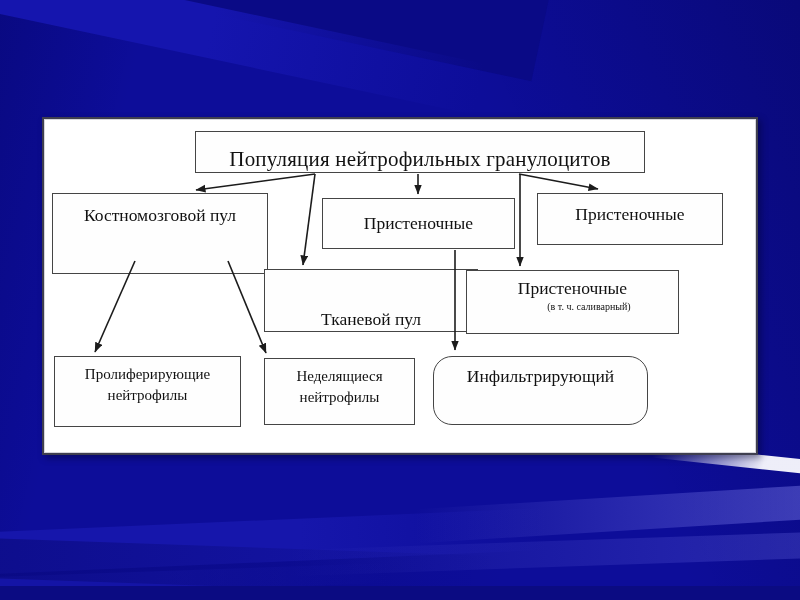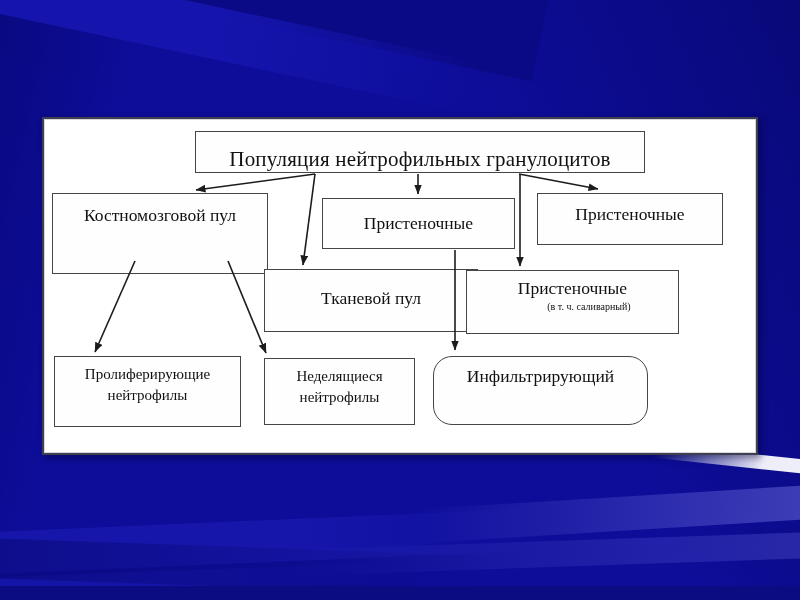--- a/index.html
+++ b/index.html
@@ -36,21 +36,21 @@
   }
   .node{
     position:absolute;background:#fefefe;border:1.6px solid #454545;
     display:flex;flex-direction:column;align-items:center;
     color:#111;text-align:center;box-sizing:border-box;line-height:1.25;
   }
   .n-root {left:195px;top:131px;width:450px;height:42px;justify-content:flex-end;font-size:21px;letter-spacing:0.2px;}
   .n-bone {left:52px; top:193px;width:216px;height:81px;padding-top:11px;font-size:17.5px;}
   .n-circ {left:322px;top:198px;width:193px;height:51px;justify-content:center;font-size:17.5px;}
   .n-pari {left:537px;top:193px;width:186px;height:52px;padding-top:10px;font-size:17.5px;}
-  .n-tiss {left:264px;top:269px;width:214px;height:63px;padding-top:18px;font-size:17.5px;}
+  .n-tiss {left:264px;top:269px;width:214px;height:63px;padding-top:2px;font-size:17.5px;justify-content:flex-end;}
   .n-exud {left:466px;top:270px;width:213px;height:64px;padding-top:7px;font-size:17.5px;}
   .n-exud .sub{font-size:10px;margin-top:1px;margin-left:33px;}
   .n-prol {left:54px; top:356px;width:187px;height:71px;padding-top:7px;font-size:15px;line-height:1.38;align-items:center;}
   .n-nond {left:256px;top:358px;width:151px;height:67px;padding-top:7px;font-size:15px;line-height:1.38;margin-left:8px;}
   .n-infl {left:433px;top:356px;width:215px;height:69px;padding-top:9px;font-size:17.5px;border-radius:19px;}
   #arrow-layer{position:absolute;left:0;top:0;width:800px;height:600px;pointer-events:none;}
 </style>
 </head>
 <body>
 

